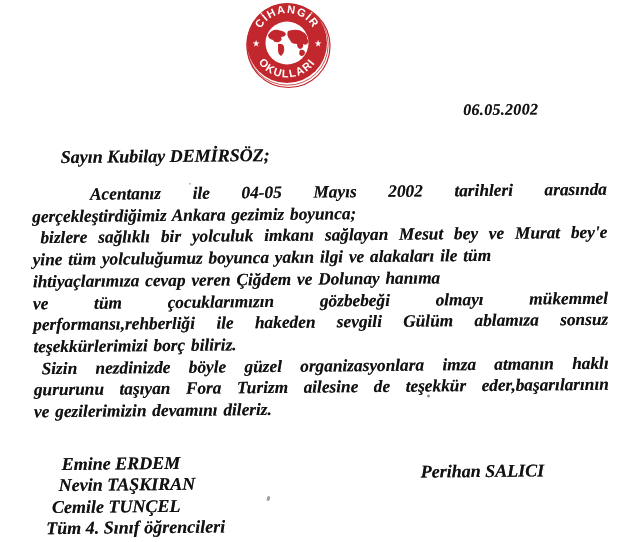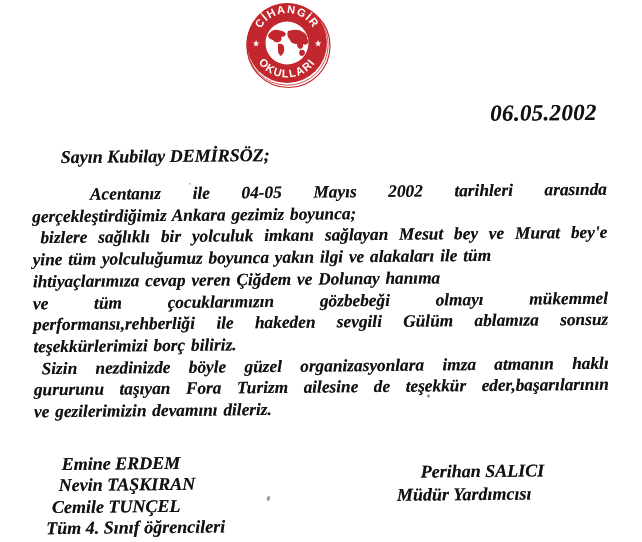--- a/index.html
+++ b/index.html
@@ -12,22 +12,22 @@
   .logo text { font-family:"Liberation Sans", sans-serif; font-weight:bold; fill:#fff; }
   .arc-text { font-size:11px; letter-spacing:1.3px; }
   .star-text { font-size:7.5px; }
   
   .scan {
     position:absolute; inset:0;
     transform:rotate(-0.55deg); transform-origin:60px 300px;
     text-shadow:0 0 0.4px rgba(20,20,20,0.65);
   }
   .date {
-    position:absolute; left:492px; top:105px;
-    font-style:italic; font-weight:bold; font-size:23px; letter-spacing:0.3px;
+    position:absolute; left:465px; top:105px;
+    font-style:italic; font-weight:bold; font-size:16px; letter-spacing:0.3px;
   }
   .salutation {
     position:absolute; left:62px; top:147px;
     font-style:italic; font-weight:bold; font-size:18px;
   }
   .body-text {
     position:absolute; left:33px; top:184px; width:575px;
     font-style:italic; font-weight:bold; font-size:17.3px; line-height:21.7px;
   }
   .ln { word-spacing:1.5px; }
@@ -113,21 +113,20 @@
 
     <div class="sig-left">
       <div>Emine ERDEM</div>
       <div>Nevin TAŞKIRAN</div>
       <div>Cemile TUNÇEL</div>
       <div>Tüm 4. Sınıf öğrencileri</div>
     </div>
 
     <div class="sig-right">
       <div>Perihan SALICI</div>
-      <div>Müdür Yardımcısı</div>
     </div>
 
     <div class="speck s1"></div>
     <div class="speck s2"></div>
     <div class="speck s3"></div>
   </div>
 
 </div>
 
 </body></html>

